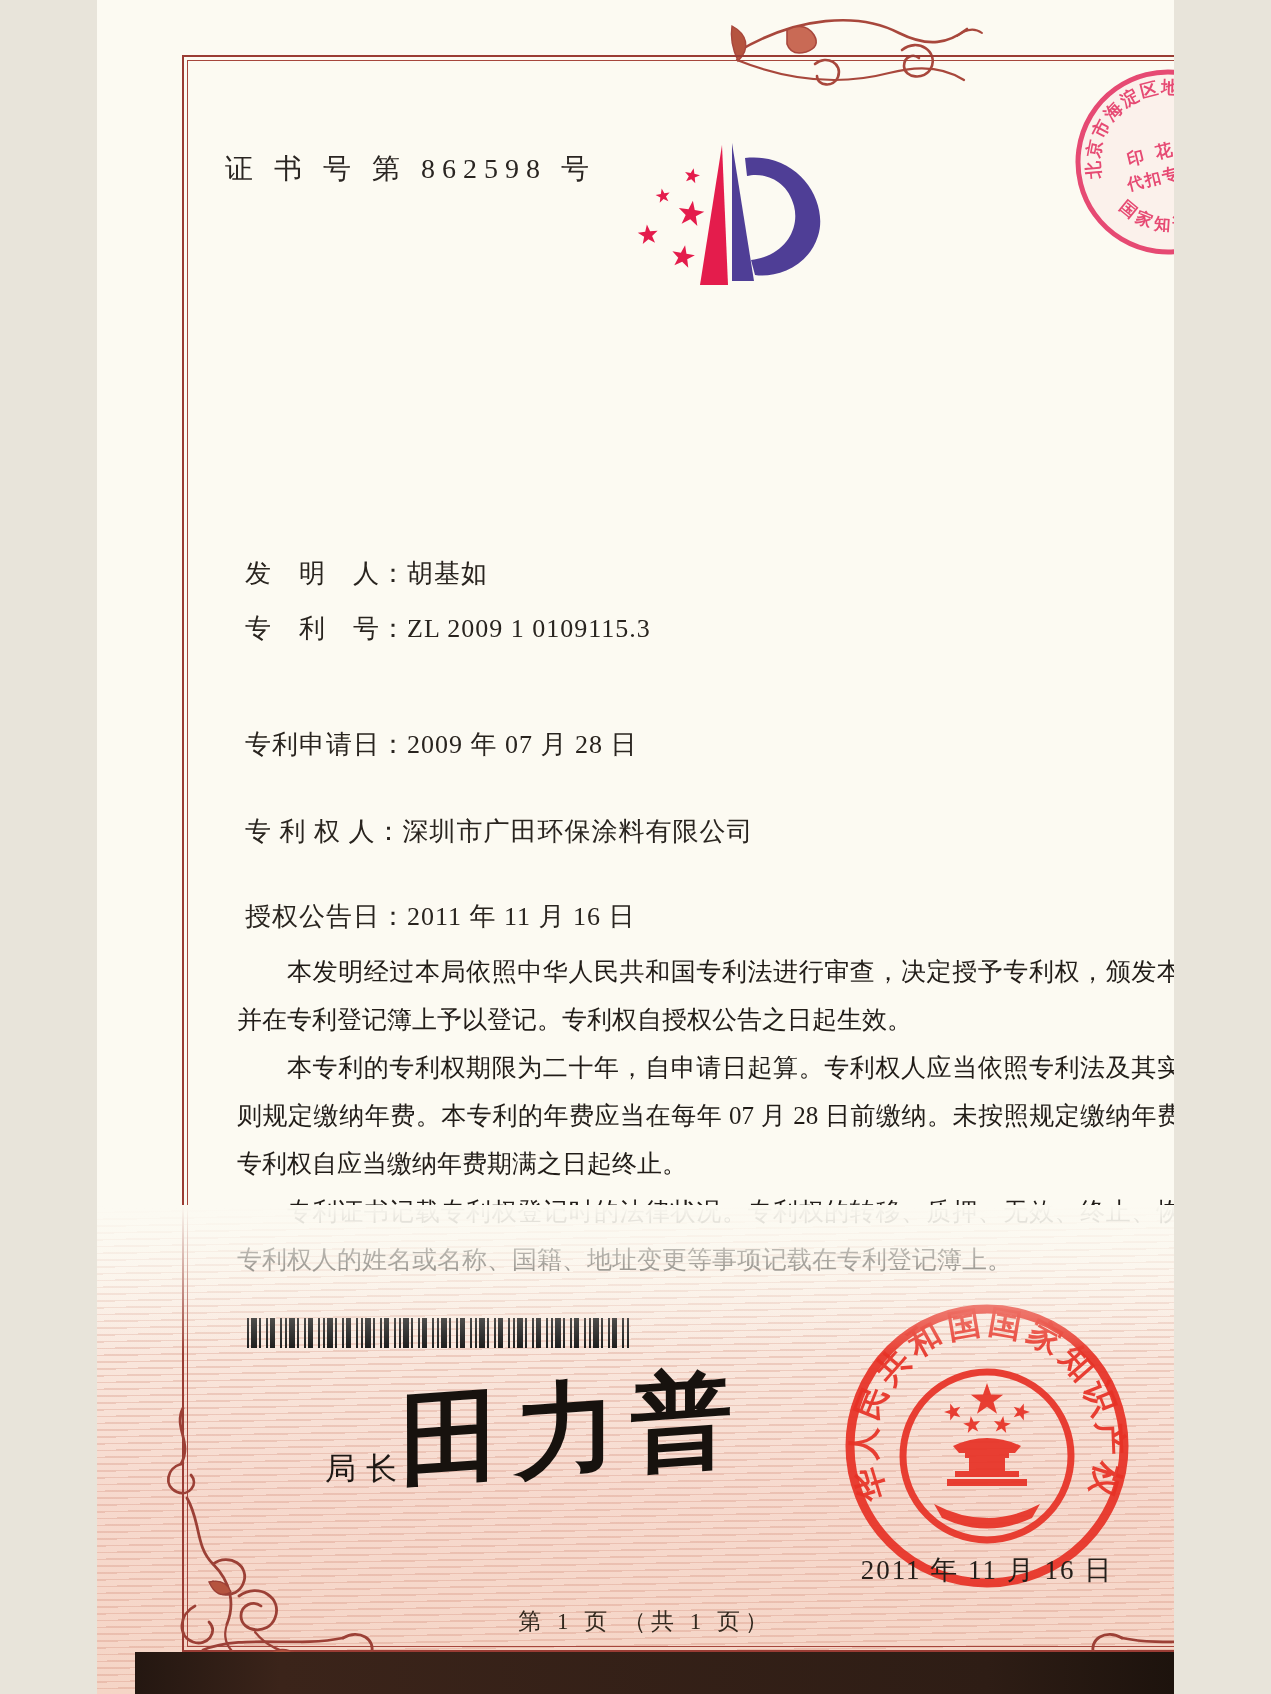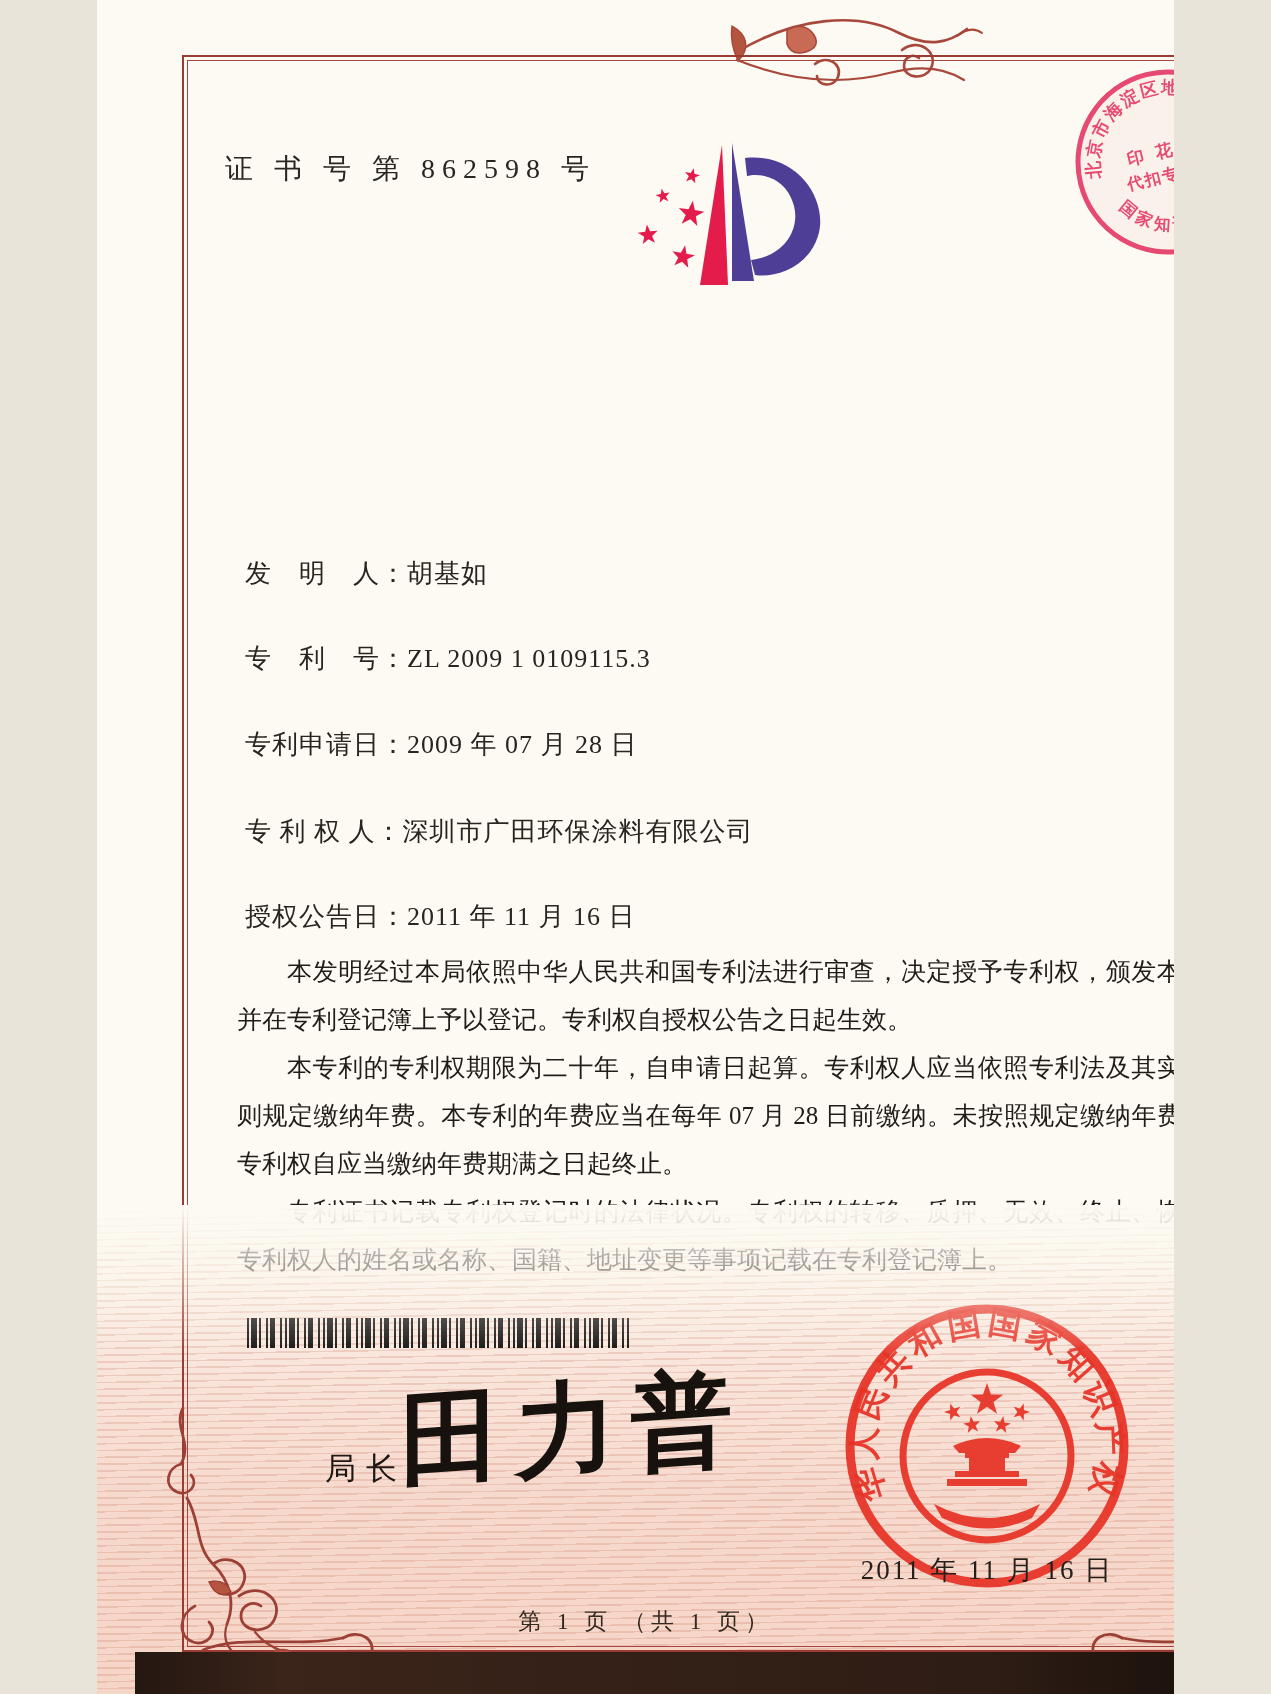--- a/index.html
+++ b/index.html
@@ -157,21 +157,21 @@
     <text x="98" y="116" text-anchor="middle" font-size="16" fill="#e64a73" letter-spacing="2" font-weight="bold">代扣专用章</text>
     <text font-size="16.5" fill="#e64a73" letter-spacing="4" font-weight="bold">
       <textPath href="#taxBottomArc" startOffset="50%" text-anchor="middle">国家知识产权局</textPath>
     </text>
   </svg>
 
 
   <div class="field" style="top:556px">
     <span>发　明　人：</span><span>胡基如</span>
   </div>
-  <div class="field" style="top:641px">
+  <div class="field" style="top:611px">
     <span>专　利　号：</span><span>ZL 2009 1 0109115.3</span>
   </div>
   <div class="field" style="top:727px">
     <span>专利申请日：</span><span>2009 年 07 月 28 日</span>
   </div>
   <div class="field" style="top:814px">
     <span>专 利 权 人：</span><span>深圳市广田环保涂料有限公司</span>
   </div>
   <div class="field" style="top:899px">
     <span>授权公告日：</span><span>2011 年 11 月 16 日</span>

